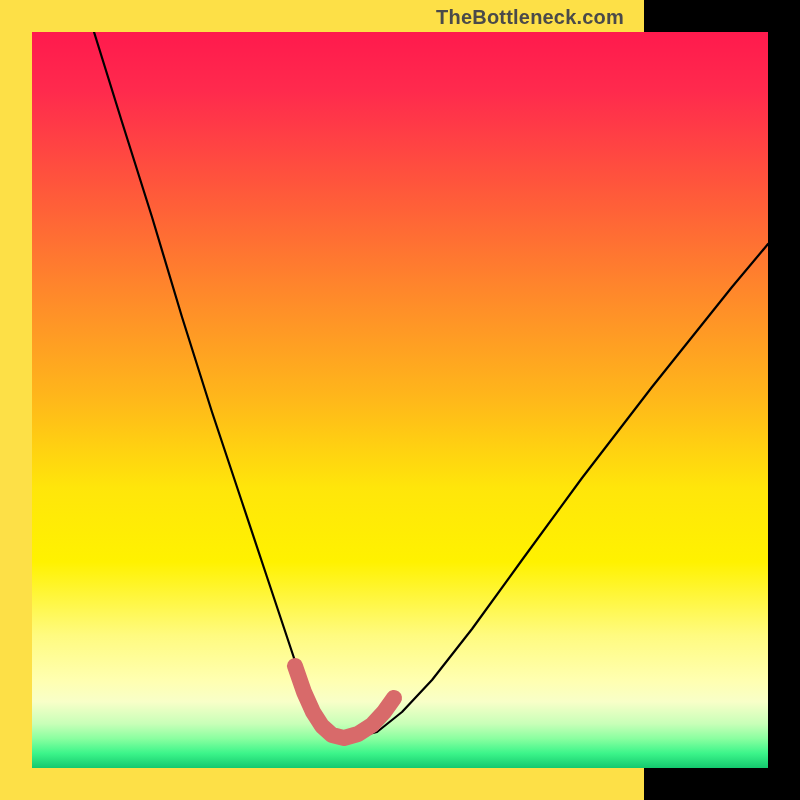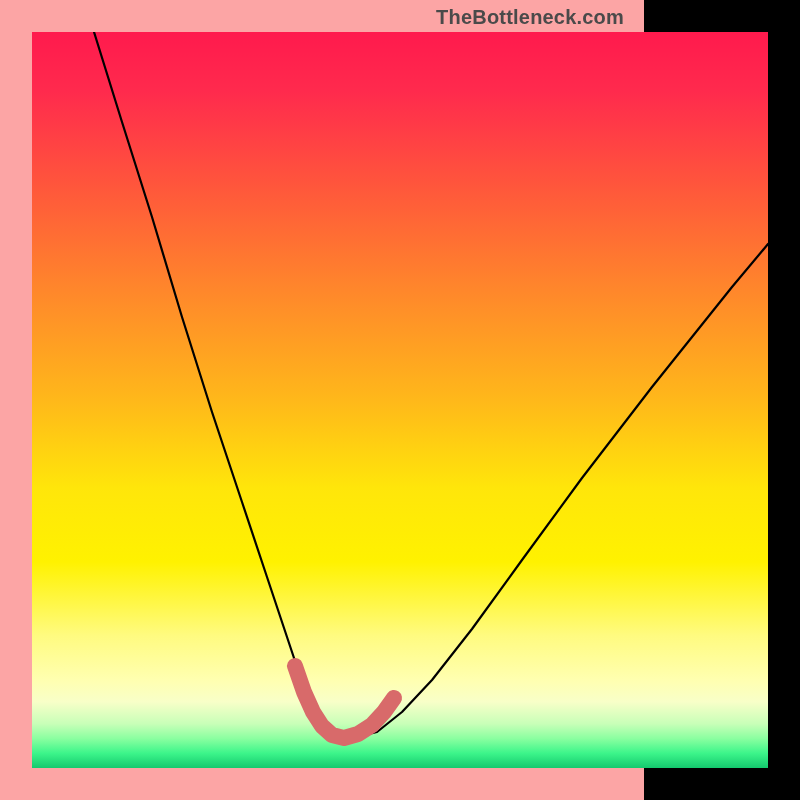--- a/index.html
+++ b/index.html
@@ -9,21 +9,21 @@
     height: 800px;
     background: #000;
     overflow: hidden;
   }
   .frame {
     position: absolute;
     top: 0;
     left: 0;
     width: 644px;
     height: 800px;
-    background: #fca5a5;
+    background: #fde047;
   }
   .plot {
     position: absolute;
     top: 32px;
     left: 32px;
     width: 736px;
     height: 736px;
     overflow: hidden;
   }
   .gradient {

